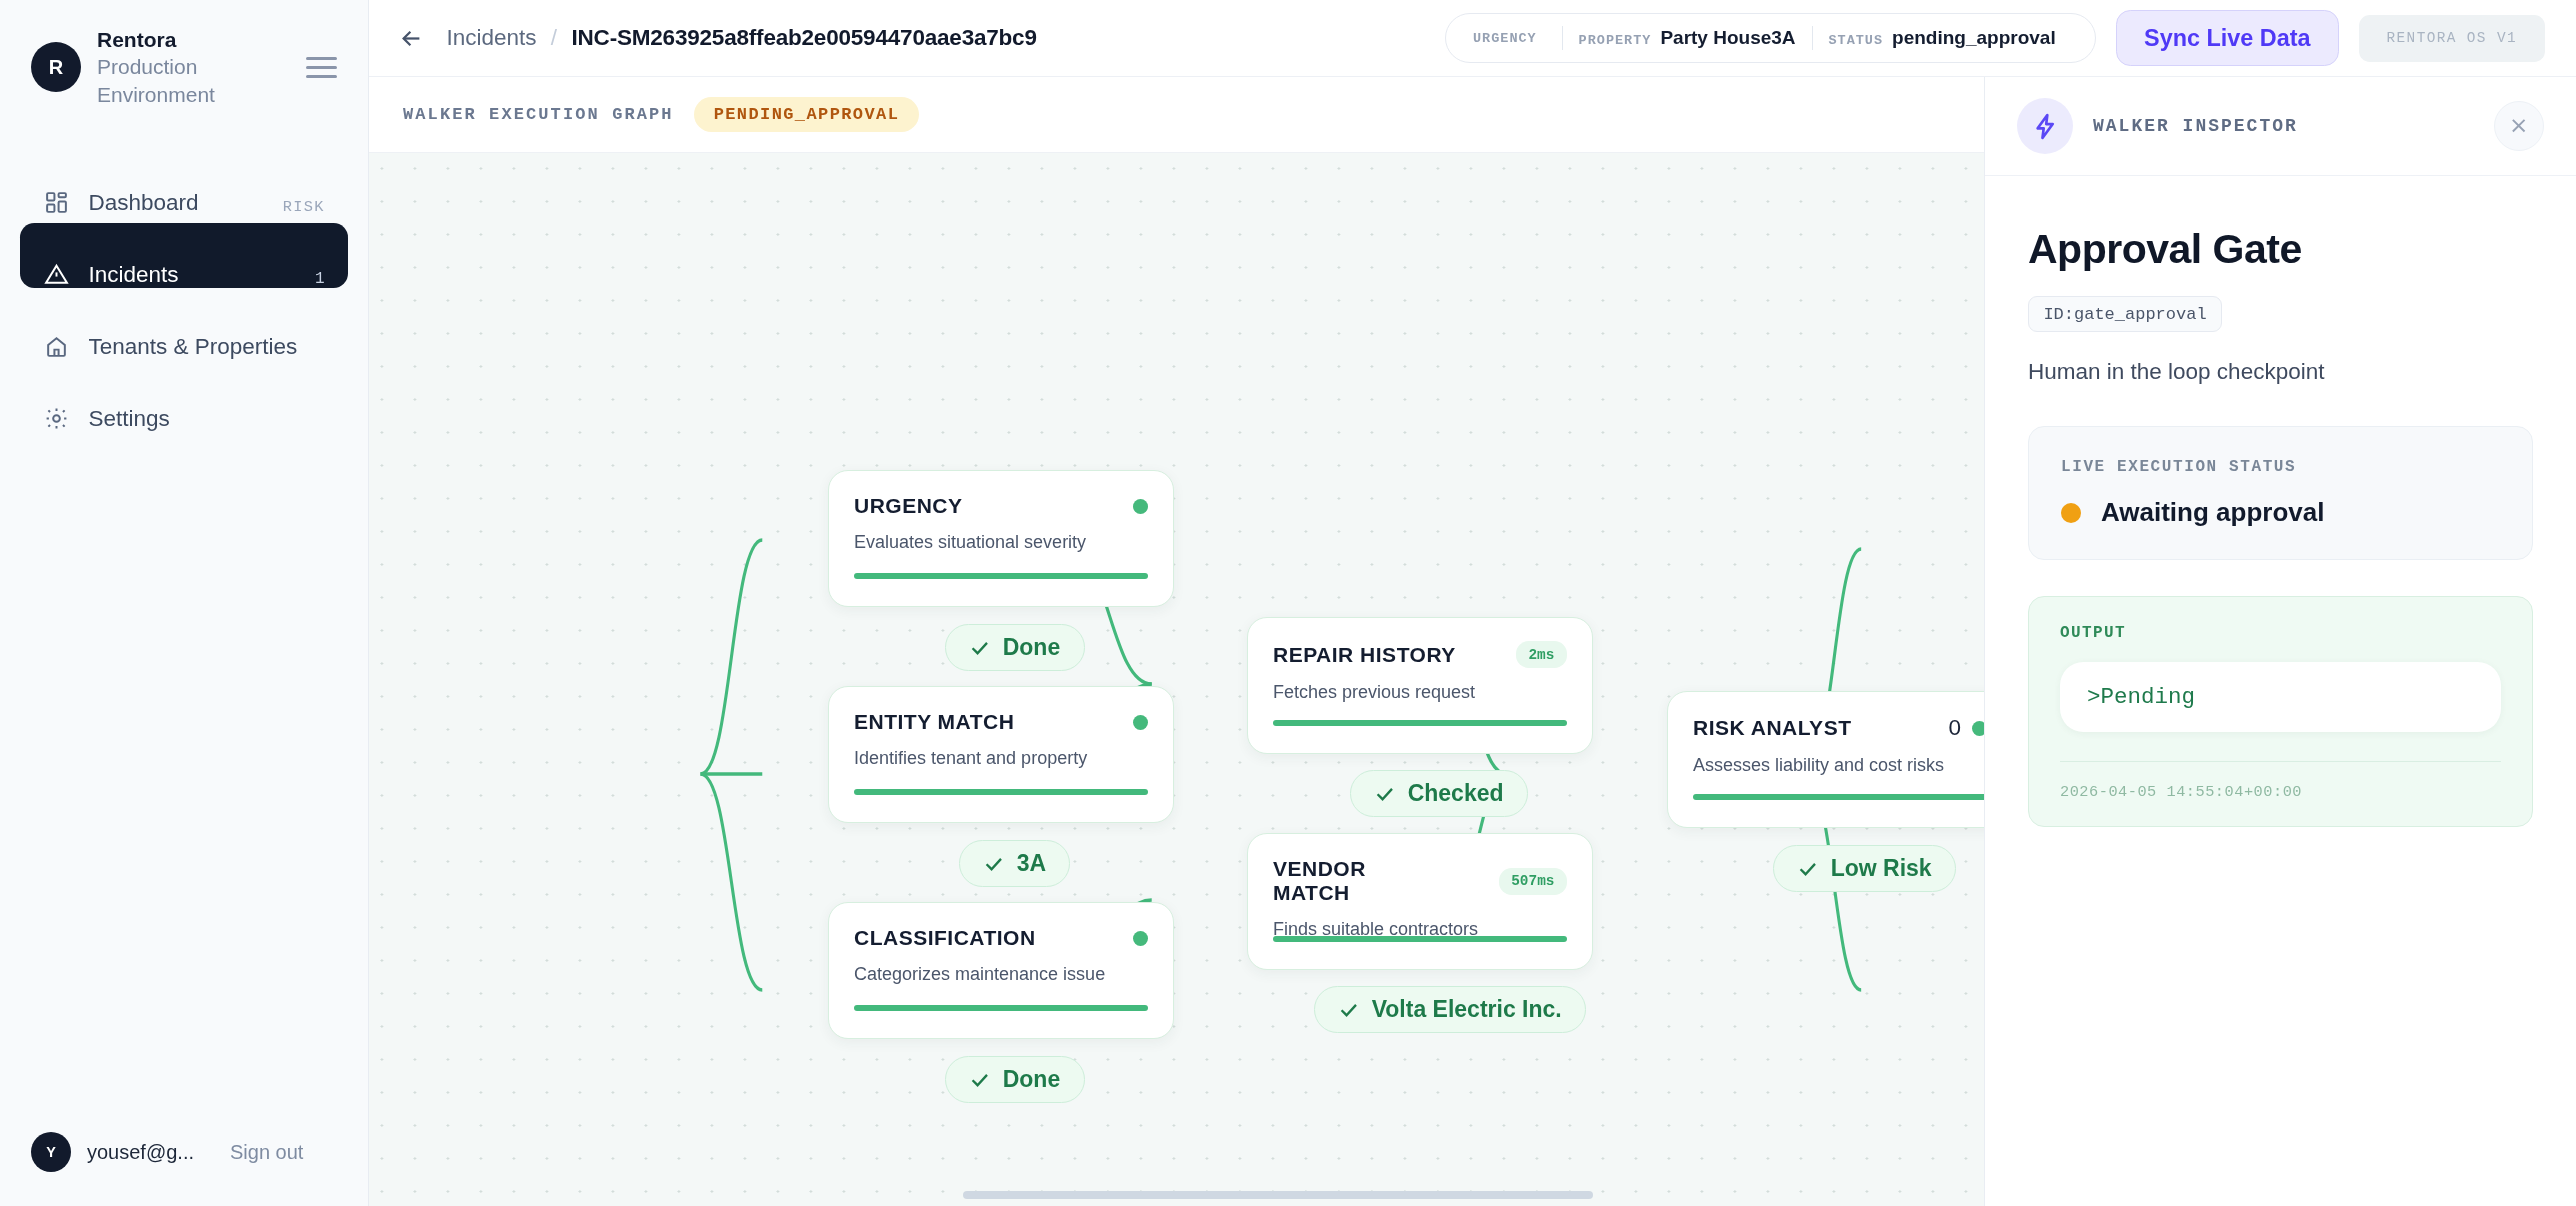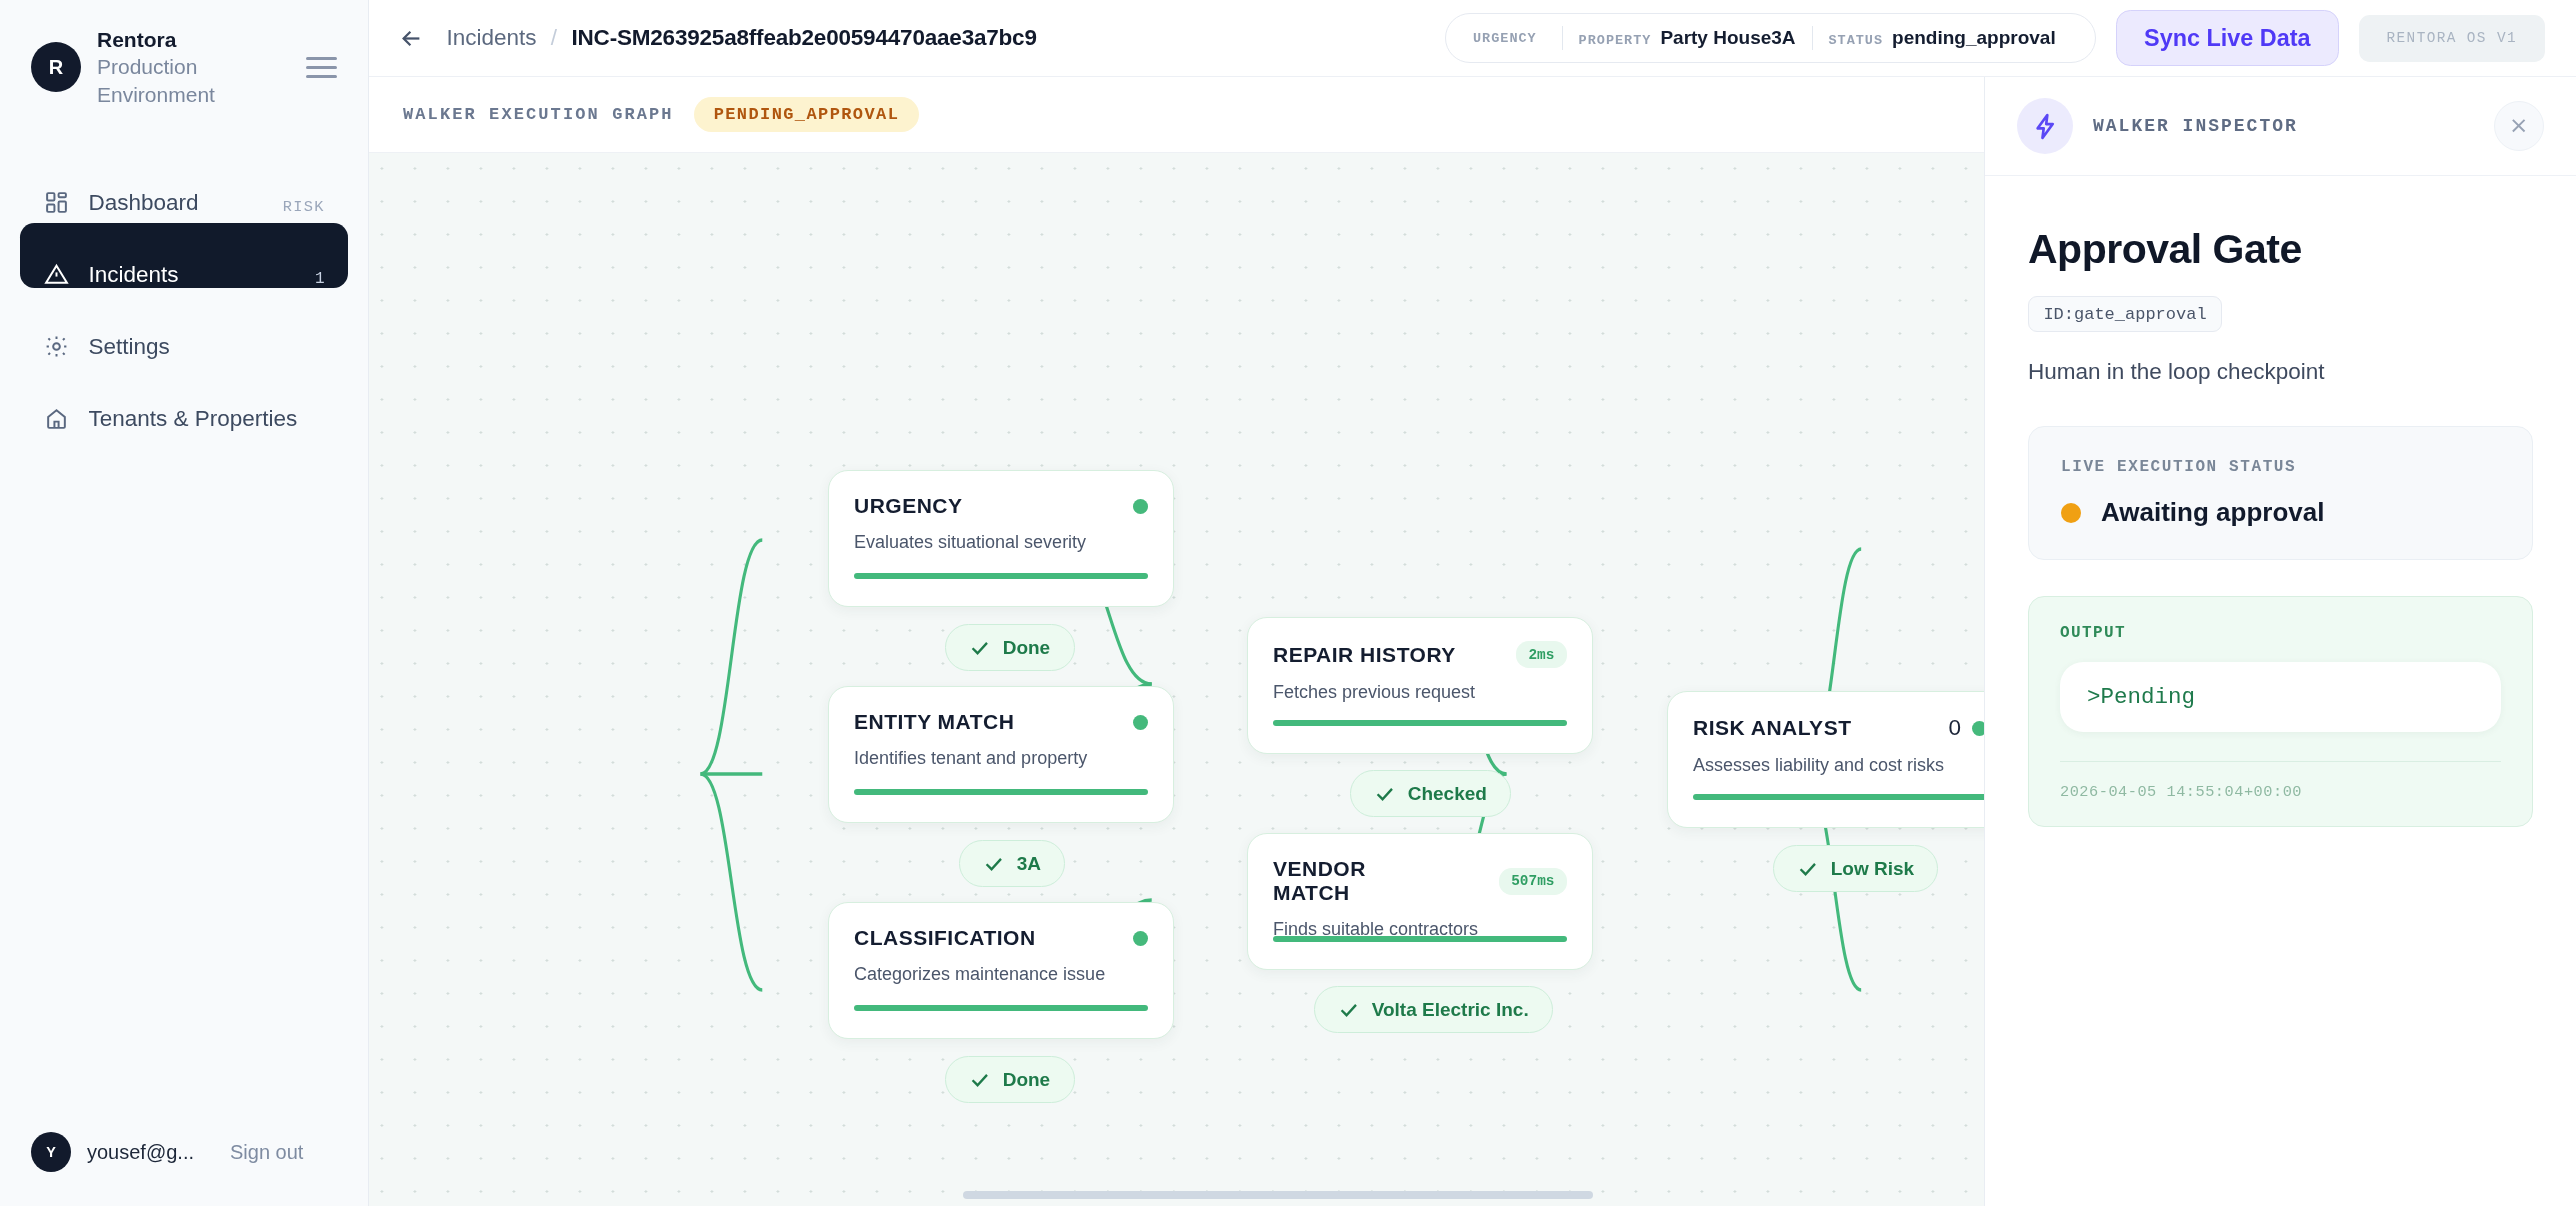--- a/index.html
+++ b/index.html
@@ -143,21 +143,21 @@
   .node-bar {
     position: absolute; left: 25px; right: 25px; bottom: 27px;
     height: 6.3px; border-radius: 3.6px; background: #43b97c;
   }
   .node.pending .node-bar { background: #eca116; }
 
   .badge {
     position: absolute; display: flex; align-items: center; gap: 11.7px;
     height: 47px; padding: 0 23.4px; border-radius: 23.4px;
     background: #edfaf1; border: 1.4px solid #cdeeda; color: #1e7a4a;
-    font-size: 19px; font-weight: bold; white-space: nowrap; z-index: 3;
+    font-size: 23px; font-weight: bold; white-space: nowrap; z-index: 3;
   }
   .badge.warn { background: #fdf5d9; border-color: #f2dca0; color: #b0560f; }
   .badge svg { width: 21.6px; height: 21.6px; stroke: currentColor; fill: none; stroke-width: 2.6; flex: none; }
 
   .hscroll {
     position: absolute; left: 594px; bottom: 7.2px; width: 630px; height: 8px;
     background: #cfd8e2; border-radius: 4.5px; z-index: 6;
   }
 
   
@@ -266,35 +266,35 @@
               <path d="M12 17h.01"></path>
             </svg>
         </span>
         <span class="nav-label">Incidents</span>
         <span class="nav-badge-count">1</span>
       </div>
 
       <div class="nav-item">
         <span class="nav-icon">
           <svg viewBox="0 0 24 24">
+              <path d="M4 10.5 12 4l8 6.5V20a1 1 0 0 1-1 1H5a1 1 0 0 1-1-1Z"></path>
+              <path d="M10 21v-6h4v6"></path>
+            </svg>
+        </span>
+        <span class="nav-label">Tenants &amp; Properties</span>
+      </div>
+
+      <div class="nav-item">
+        <span class="nav-icon">
+          <svg viewBox="0 0 24 24">
               <circle cx="12" cy="12" r="3.2"></circle>
               <path d="M12 2.5v2.2M12 19.3v2.2M4.2 4.2l1.6 1.6M18.2 18.2l1.6 1.6M2.5 12h2.2M19.3 12h2.2M4.2 19.8l1.6-1.6M18.2 5.8l1.6-1.6"></path>
             </svg>
         </span>
         <span class="nav-label">Settings</span>
-      </div>
-
-      <div class="nav-item">
-        <span class="nav-icon">
-          <svg viewBox="0 0 24 24">
-              <path d="M4 10.5 12 4l8 6.5V20a1 1 0 0 1-1 1H5a1 1 0 0 1-1-1Z"></path>
-              <path d="M10 21v-6h4v6"></path>
-            </svg>
-        </span>
-        <span class="nav-label">Tenants &amp; Properties</span>
       </div>
     </nav>
 
     <div class="sidebar-footer">
       <div class="user-avatar">Y</div>
       <div class="user-email">yousef@g...</div>
       <div class="sign-out">Sign out</div>
     </div>
   </aside>
 

